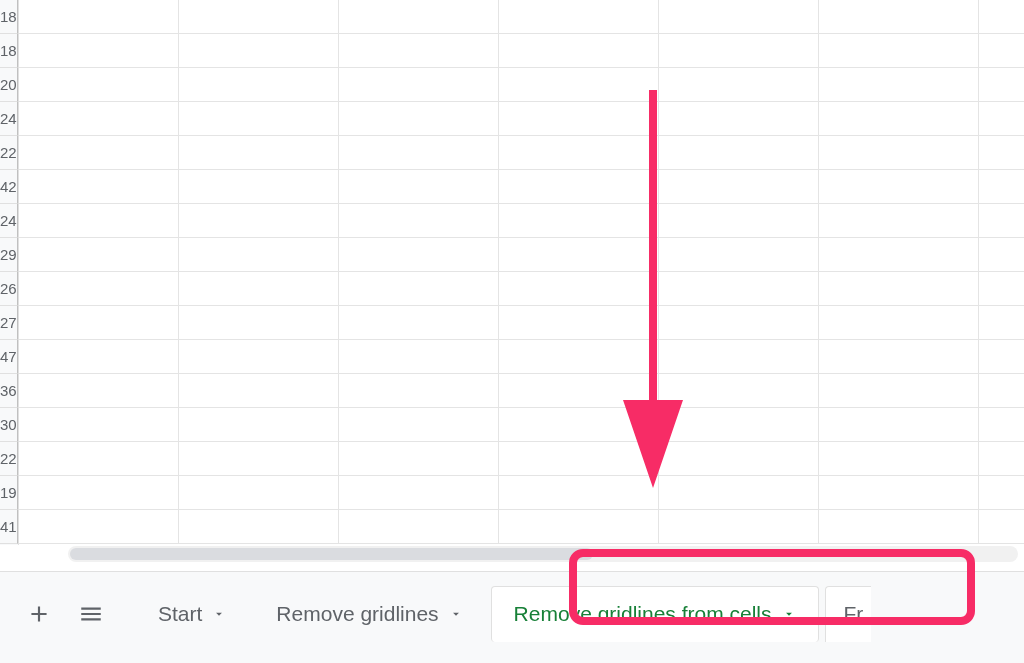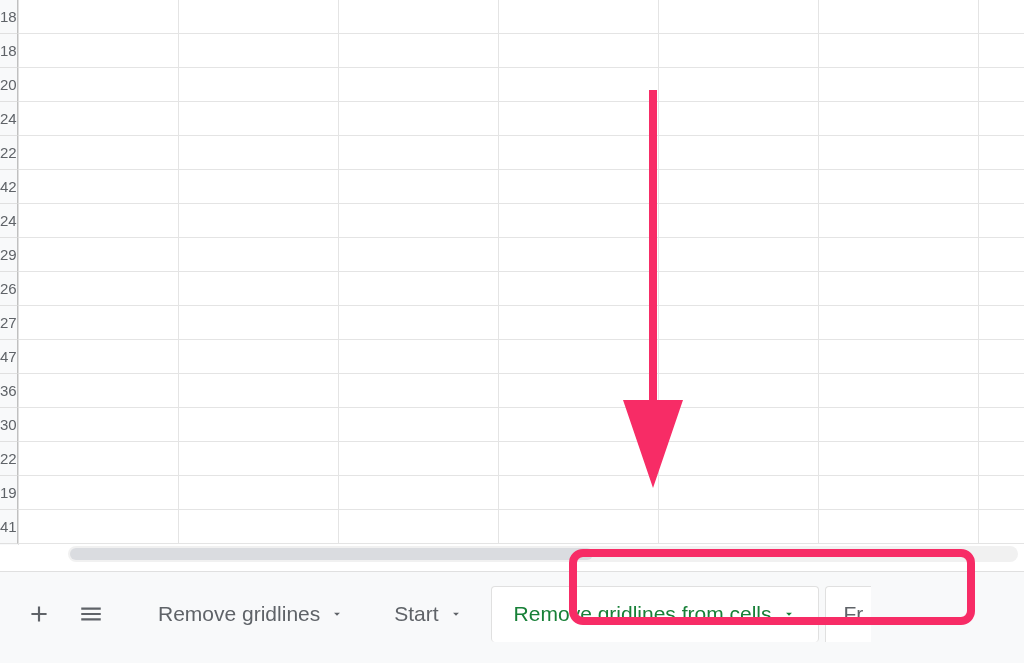--- a/index.html
+++ b/index.html
@@ -321,30 +321,30 @@
   </div>
   <div class="icon-btn">
     <svg width="26" height="26" viewBox="0 0 24 24">
         <path fill="#5f6368" d="M3 18h18v-2H3v2zm0-5h18v-2H3v2zm0-7v2h18V6H3z"></path>
       </svg>
   </div>
 
   <div style="width:10px"></div>
 
   <div class="sheet-tab">
-    <span>Remove gridlines</span>
+    <span>Start</span>
     <span class="caret">
       <svg width="14" height="14" viewBox="0 0 24 24">
           <path d="M7 10l5 5 5-5z"></path>
         </svg>
     </span>
   </div>
 
   <div class="sheet-tab">
-    <span>Start</span>
+    <span>Remove gridlines</span>
     <span class="caret">
       <svg width="14" height="14" viewBox="0 0 24 24">
           <path d="M7 10l5 5 5-5z"></path>
         </svg>
     </span>
   </div>
 
   <div class="sheet-tab active">
     <span>Remove gridlines from cells</span>
     <span class="caret">

